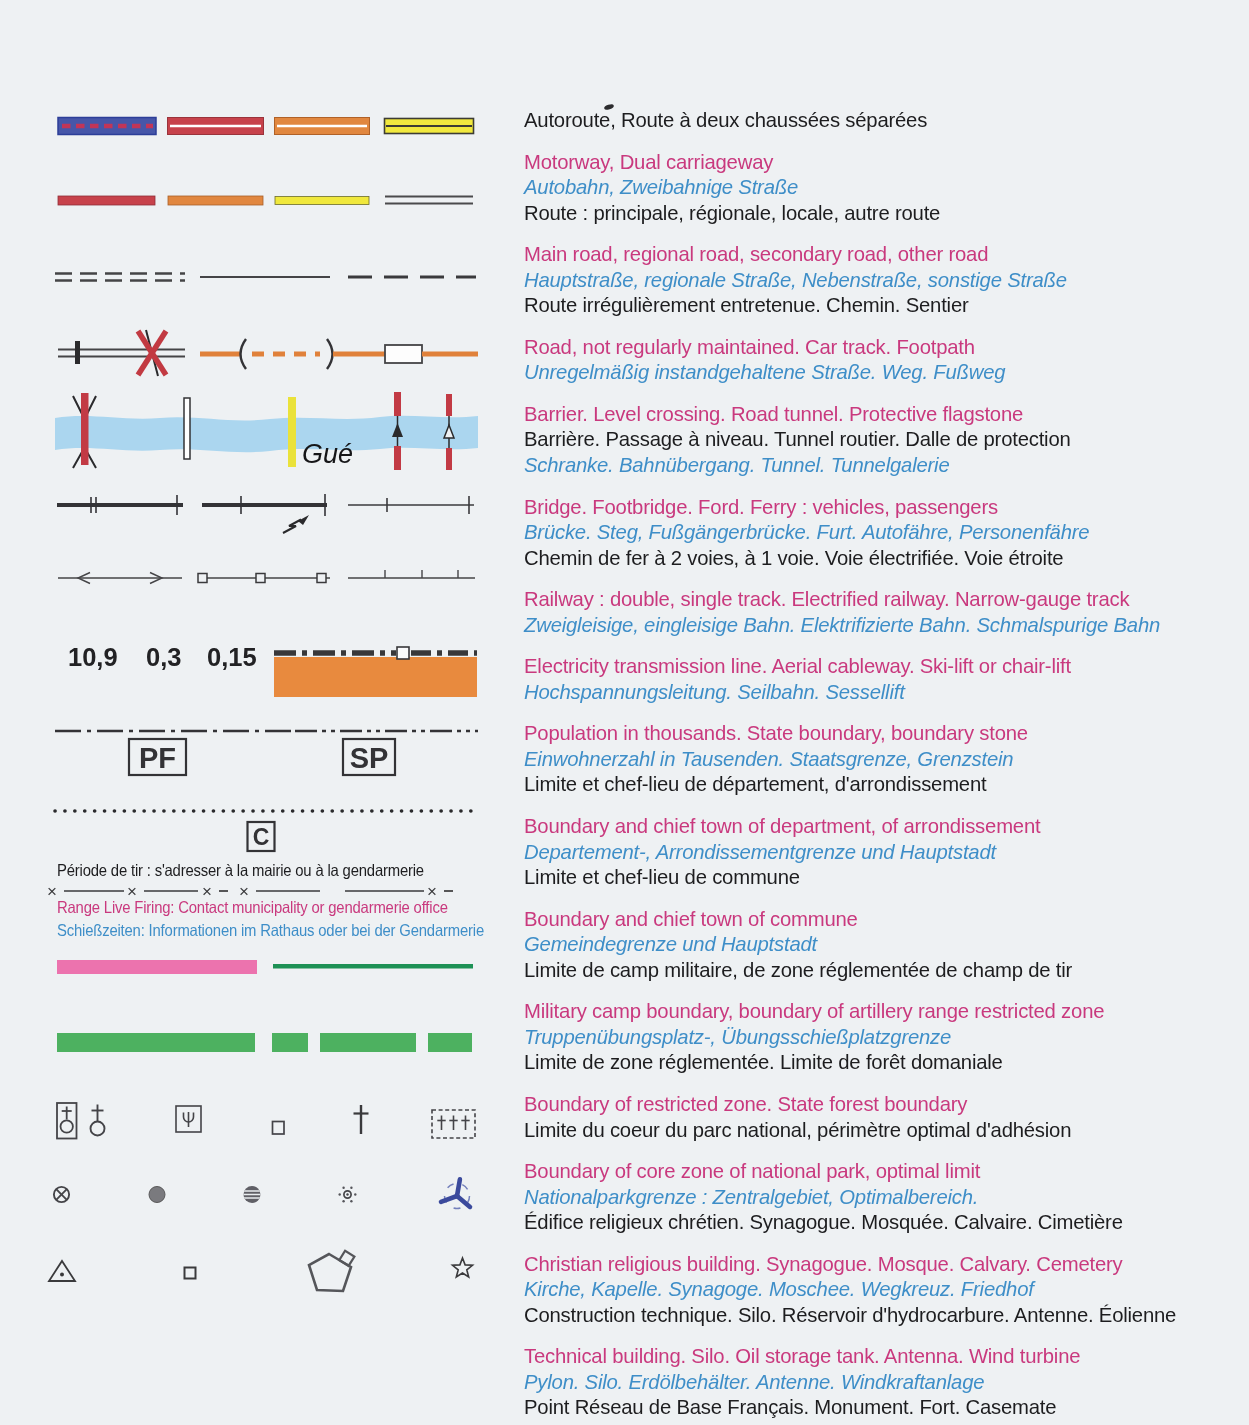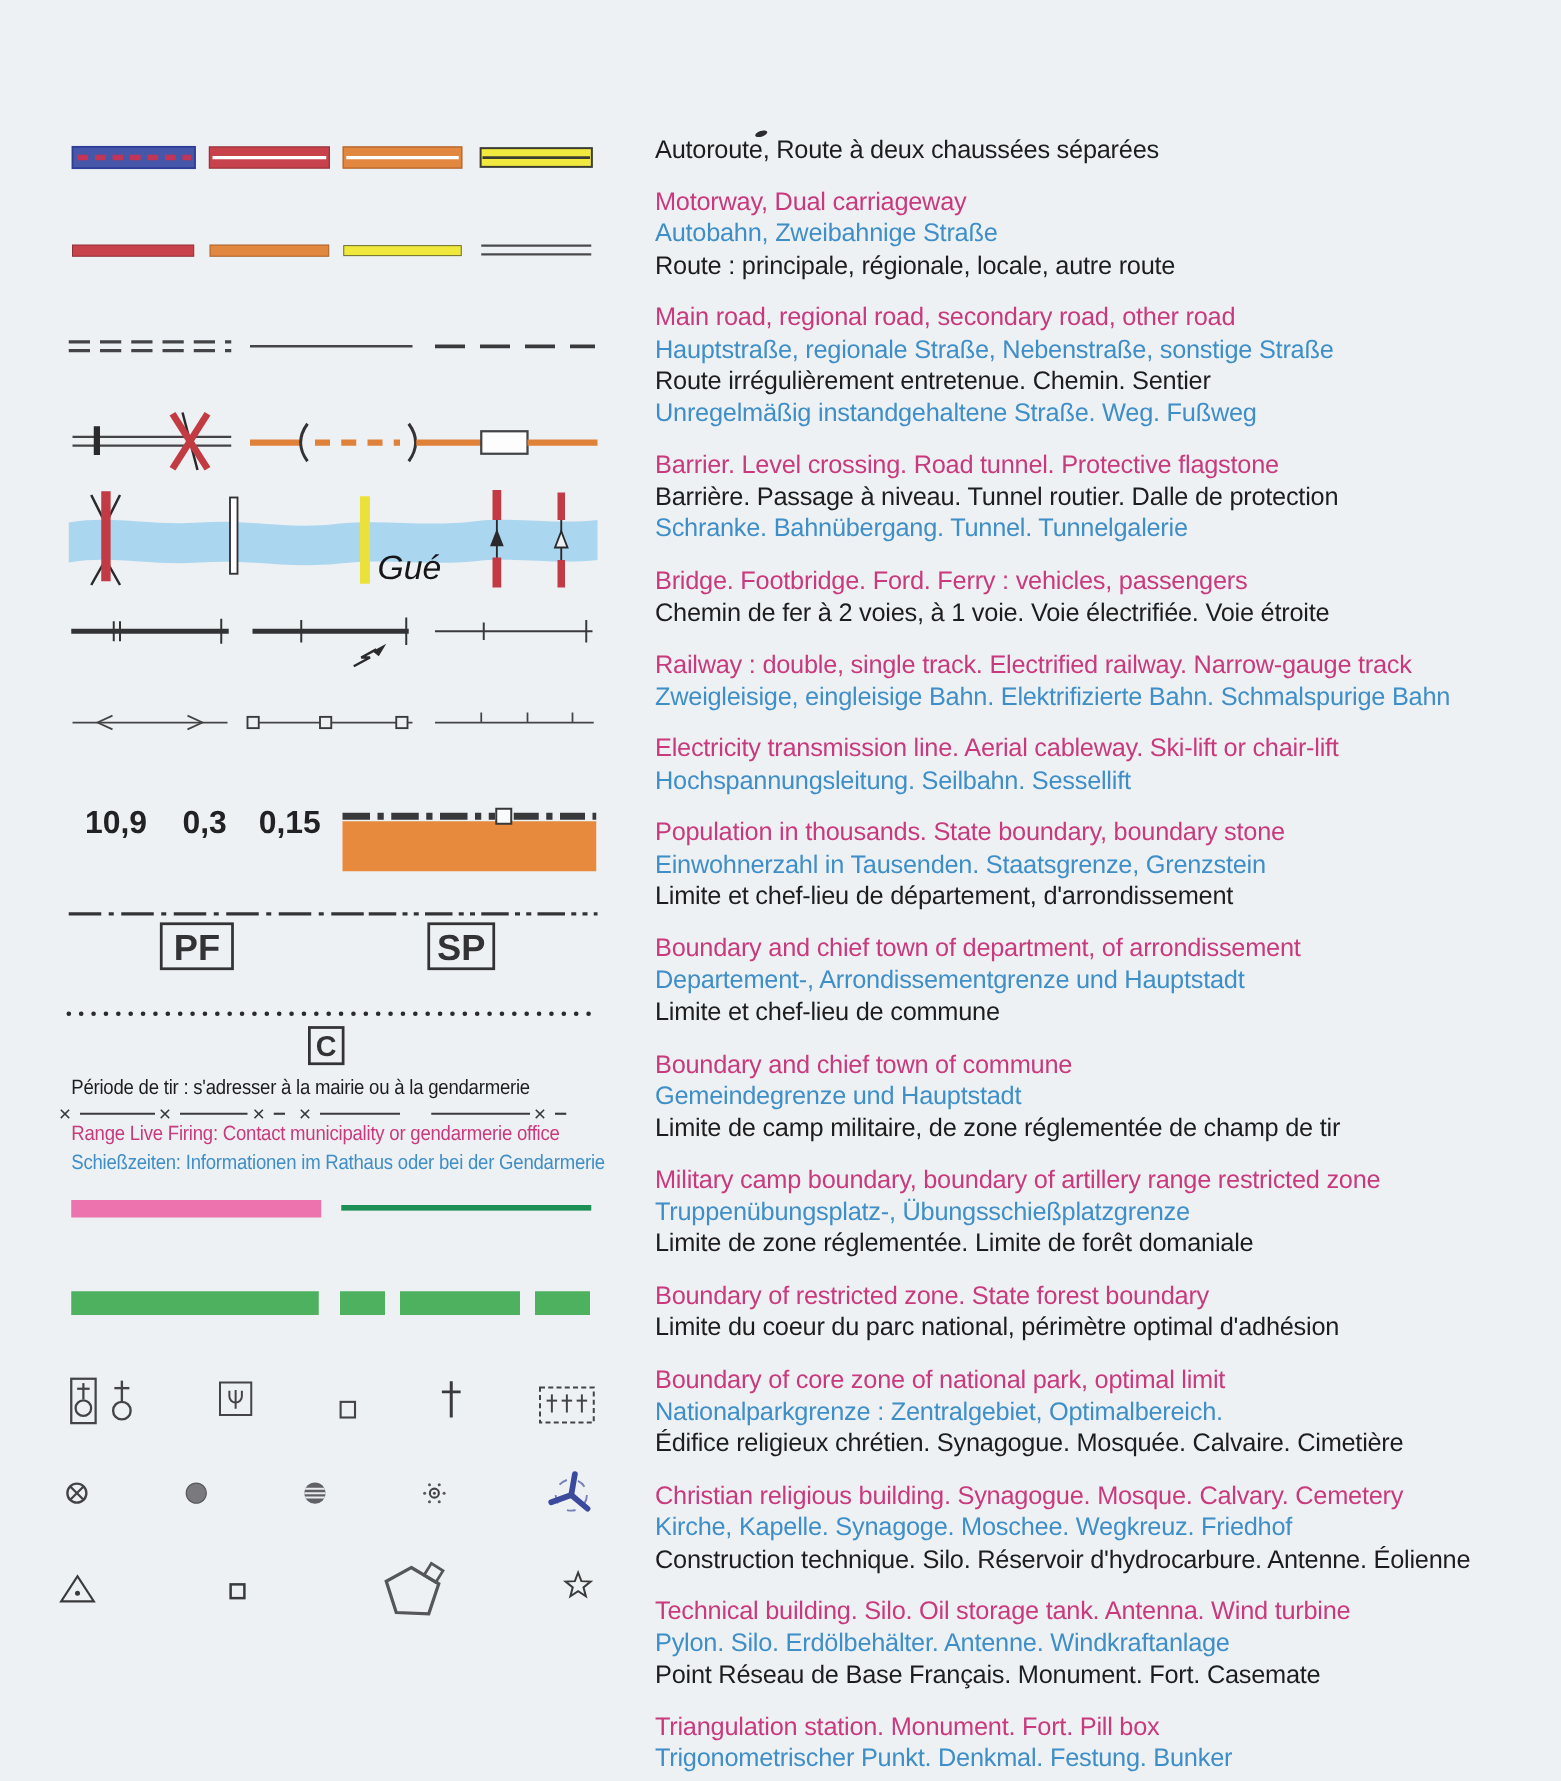--- a/index.html
+++ b/index.html
@@ -12,21 +12,21 @@
   }
   #symbol-layer{position:absolute;left:0;top:0;}
   #text-column{position:absolute;left:524px;top:108px;}
   .tl{
     height:25.55px;line-height:25.55px;
     font-size:20.3px;letter-spacing:-0.2px;
     white-space:nowrap;
   }
   .tl.fr{color:var(--fr,#1d1d1f);}
   .tl.en{color:var(--en,#c9397e);margin-top:16px;}
-  .tl.de{color:var(--de,#3e8ec8);}
+  .tl.de{color:var(--de,#3e8ec8);font-style:italic;}
   .mil{
     position:absolute;left:57px;white-space:nowrap;
     font-size:16.5px;letter-spacing:-0.2px;
     transform:scaleX(0.9);transform-origin:left center;
   }
   .mil.fr{top:861px;color:var(--fr,#1d1d1f);}
   .mil.en{top:898px;color:var(--en,#c9397e);}
   .mil.de{top:921px;color:var(--de,#3e8ec8);}
   svg text{font-family:"Liberation Sans",sans-serif;}
 </style>
@@ -319,25 +319,27 @@
 </svg>
 
 <div id="text-column">
       <div class="tl fr">Autoroute, Route à deux chaussées séparées</div>
       <div class="tl en">Motorway, Dual carriageway</div>
       <div class="tl de">Autobahn, Zweibahnige Straße</div>
       <div class="tl fr">Route : principale, régionale, locale, autre route</div>
       <div class="tl en">Main road, regional road, secondary road, other road</div>
       <div class="tl de">Hauptstraße, regionale Straße, Nebenstraße, sonstige Straße</div>
       <div class="tl fr">Route irrégulièrement entretenue. Chemin. Sentier</div>
+      <div class="tl en">Road, not regularly maintained. Car track. Footpath</div>
       <div class="tl de">Unregelmäßig instandgehaltene Straße. Weg. Fußweg</div>
       <div class="tl en">Barrier. Level crossing. Road tunnel. Protective flagstone</div>
       <div class="tl fr">Barrière. Passage à niveau. Tunnel routier. Dalle de protection</div>
       <div class="tl de">Schranke. Bahnübergang. Tunnel. Tunnelgalerie</div>
       <div class="tl en">Bridge. Footbridge. Ford. Ferry : vehicles, passengers</div>
+      <div class="tl de">Brücke. Steg, Fußgängerbrücke. Furt. Autofähre, Personenfähre</div>
       <div class="tl fr">Chemin de fer à 2 voies, à 1 voie. Voie électrifiée. Voie étroite</div>
       <div class="tl en">Railway : double, single track. Electrified railway. Narrow-gauge track</div>
       <div class="tl de">Zweigleisige, eingleisige Bahn. Elektrifizierte Bahn. Schmalspurige Bahn</div>
       <div class="tl en">Electricity transmission line. Aerial cableway. Ski-lift or chair-lift</div>
       <div class="tl de">Hochspannungsleitung. Seilbahn. Sessellift</div>
       <div class="tl en">Population in thousands. State boundary, boundary stone</div>
       <div class="tl de">Einwohnerzahl in Tausenden. Staatsgrenze, Grenzstein</div>
       <div class="tl fr">Limite et chef-lieu de département, d'arrondissement</div>
       <div class="tl en">Boundary and chief town of department, of arrondissement</div>
       <div class="tl de">Departement-, Arrondissementgrenze und Hauptstadt</div>

